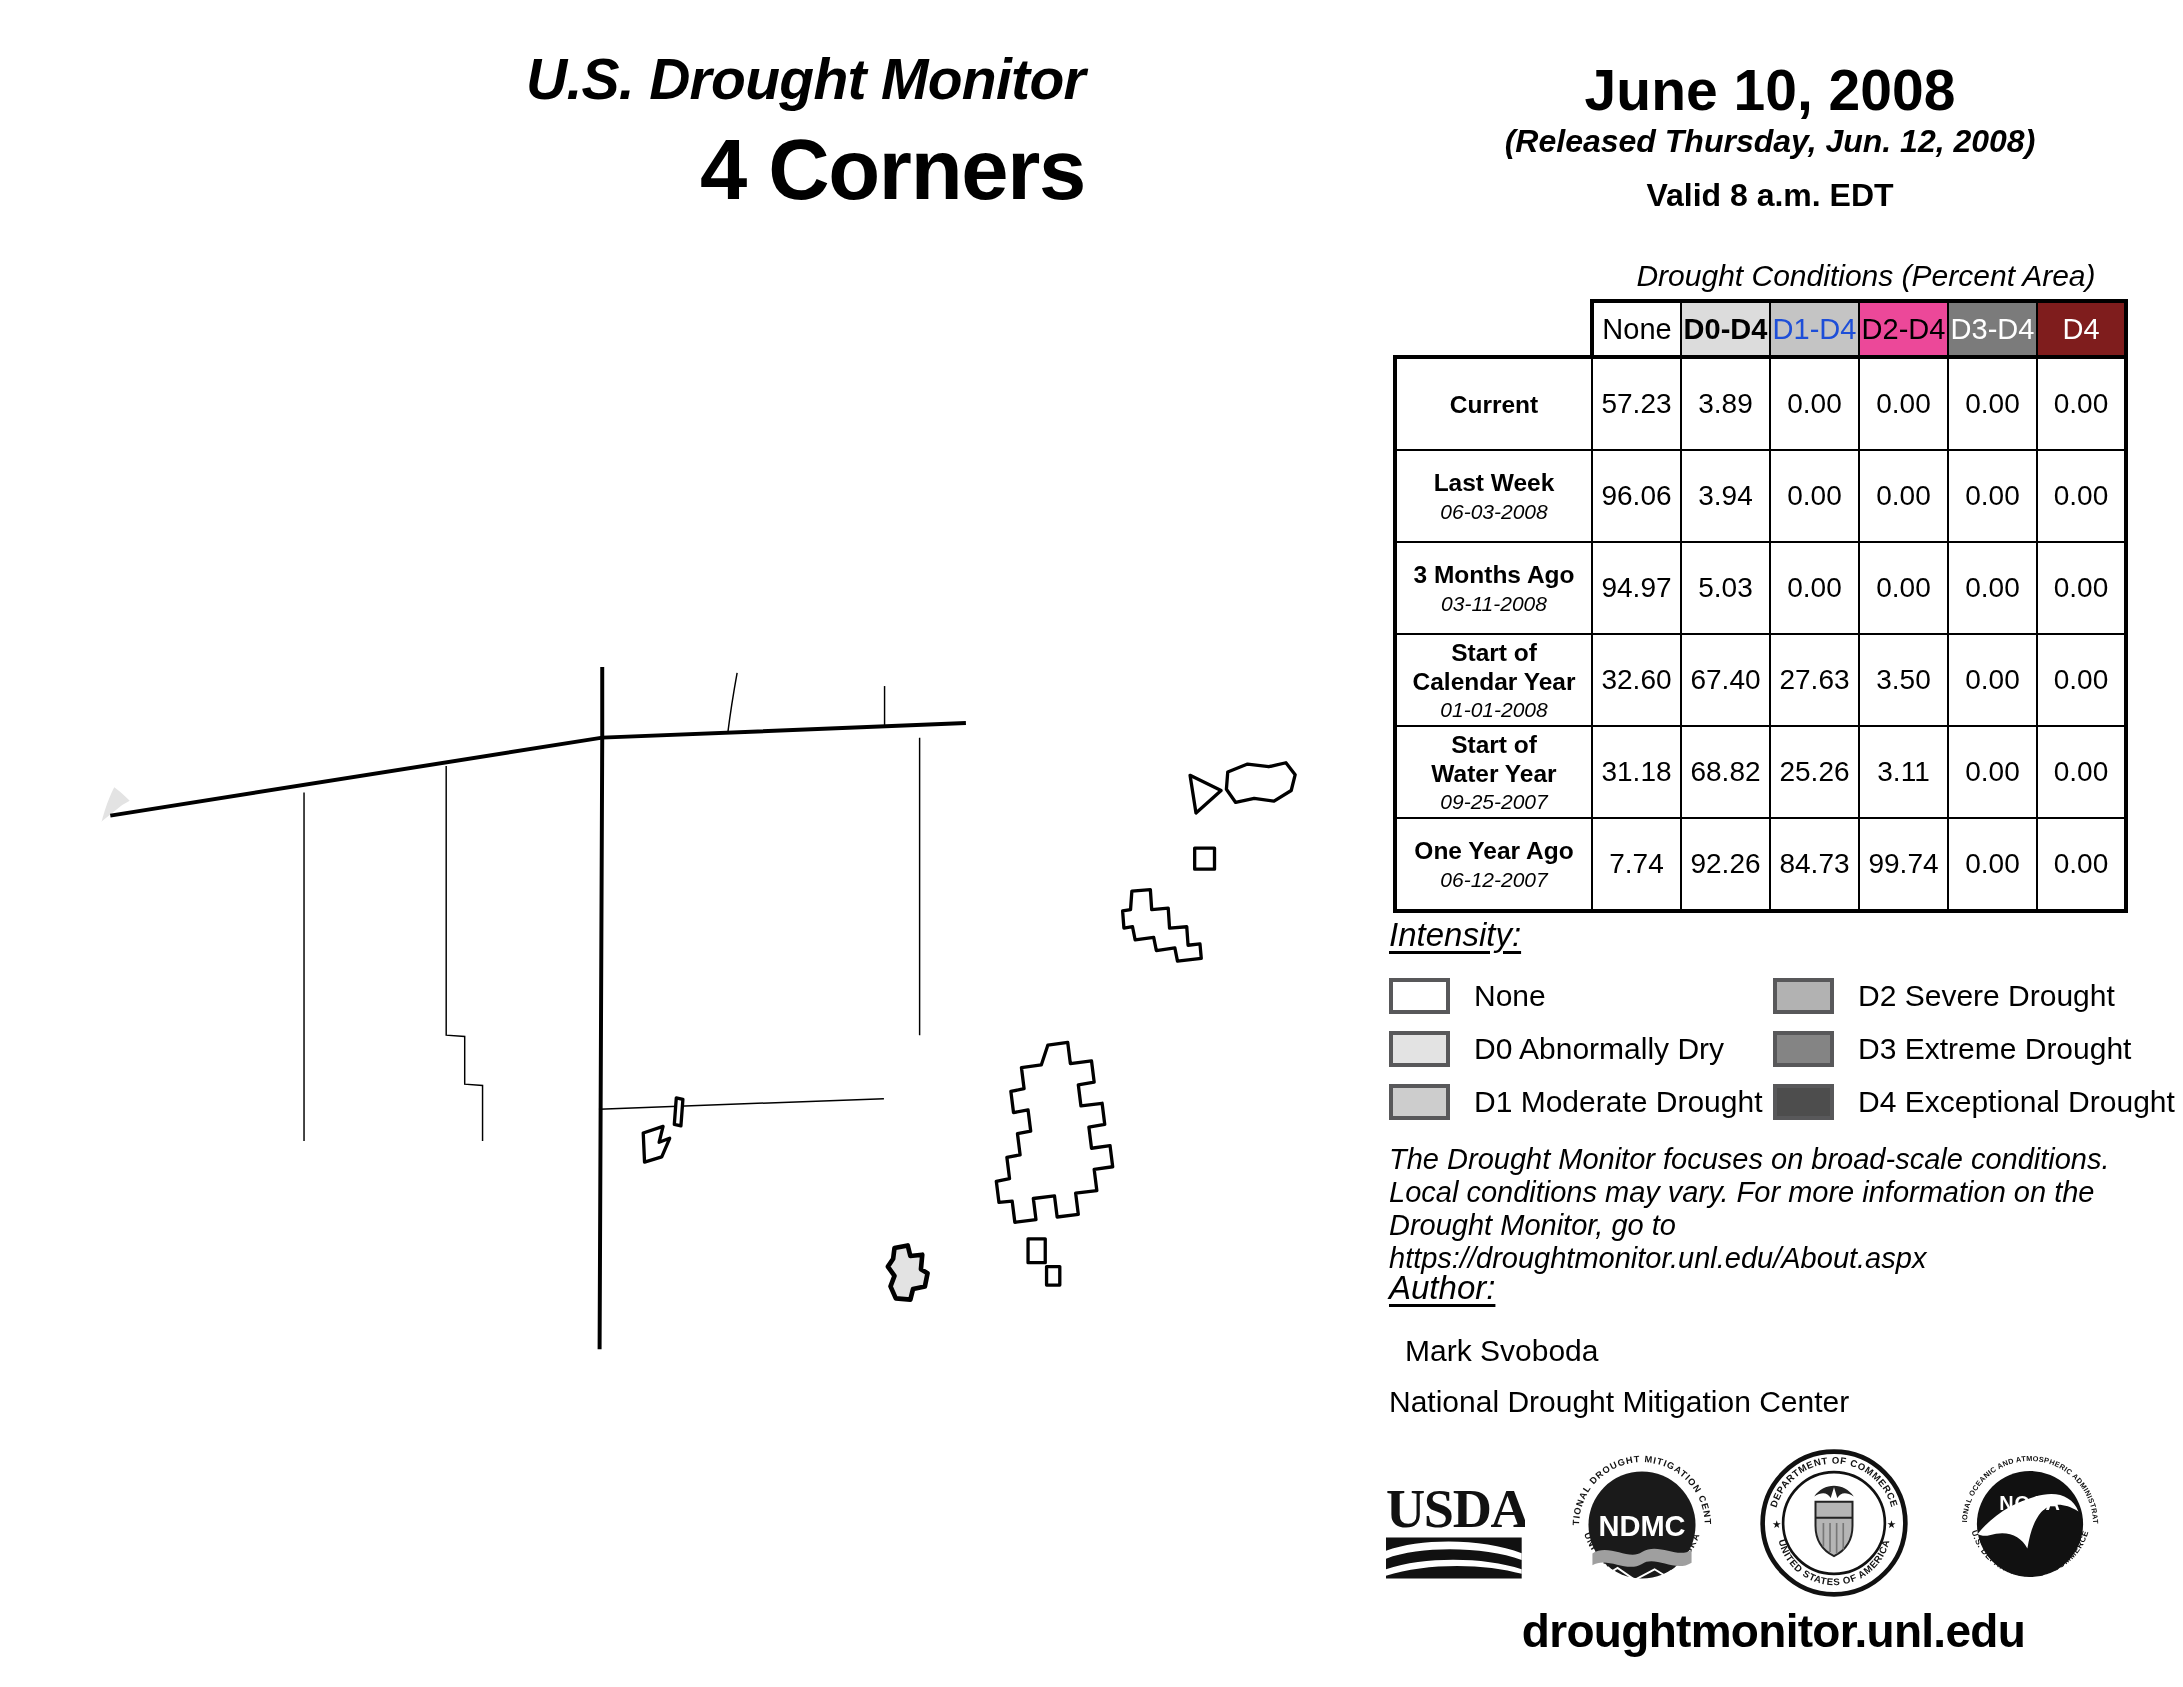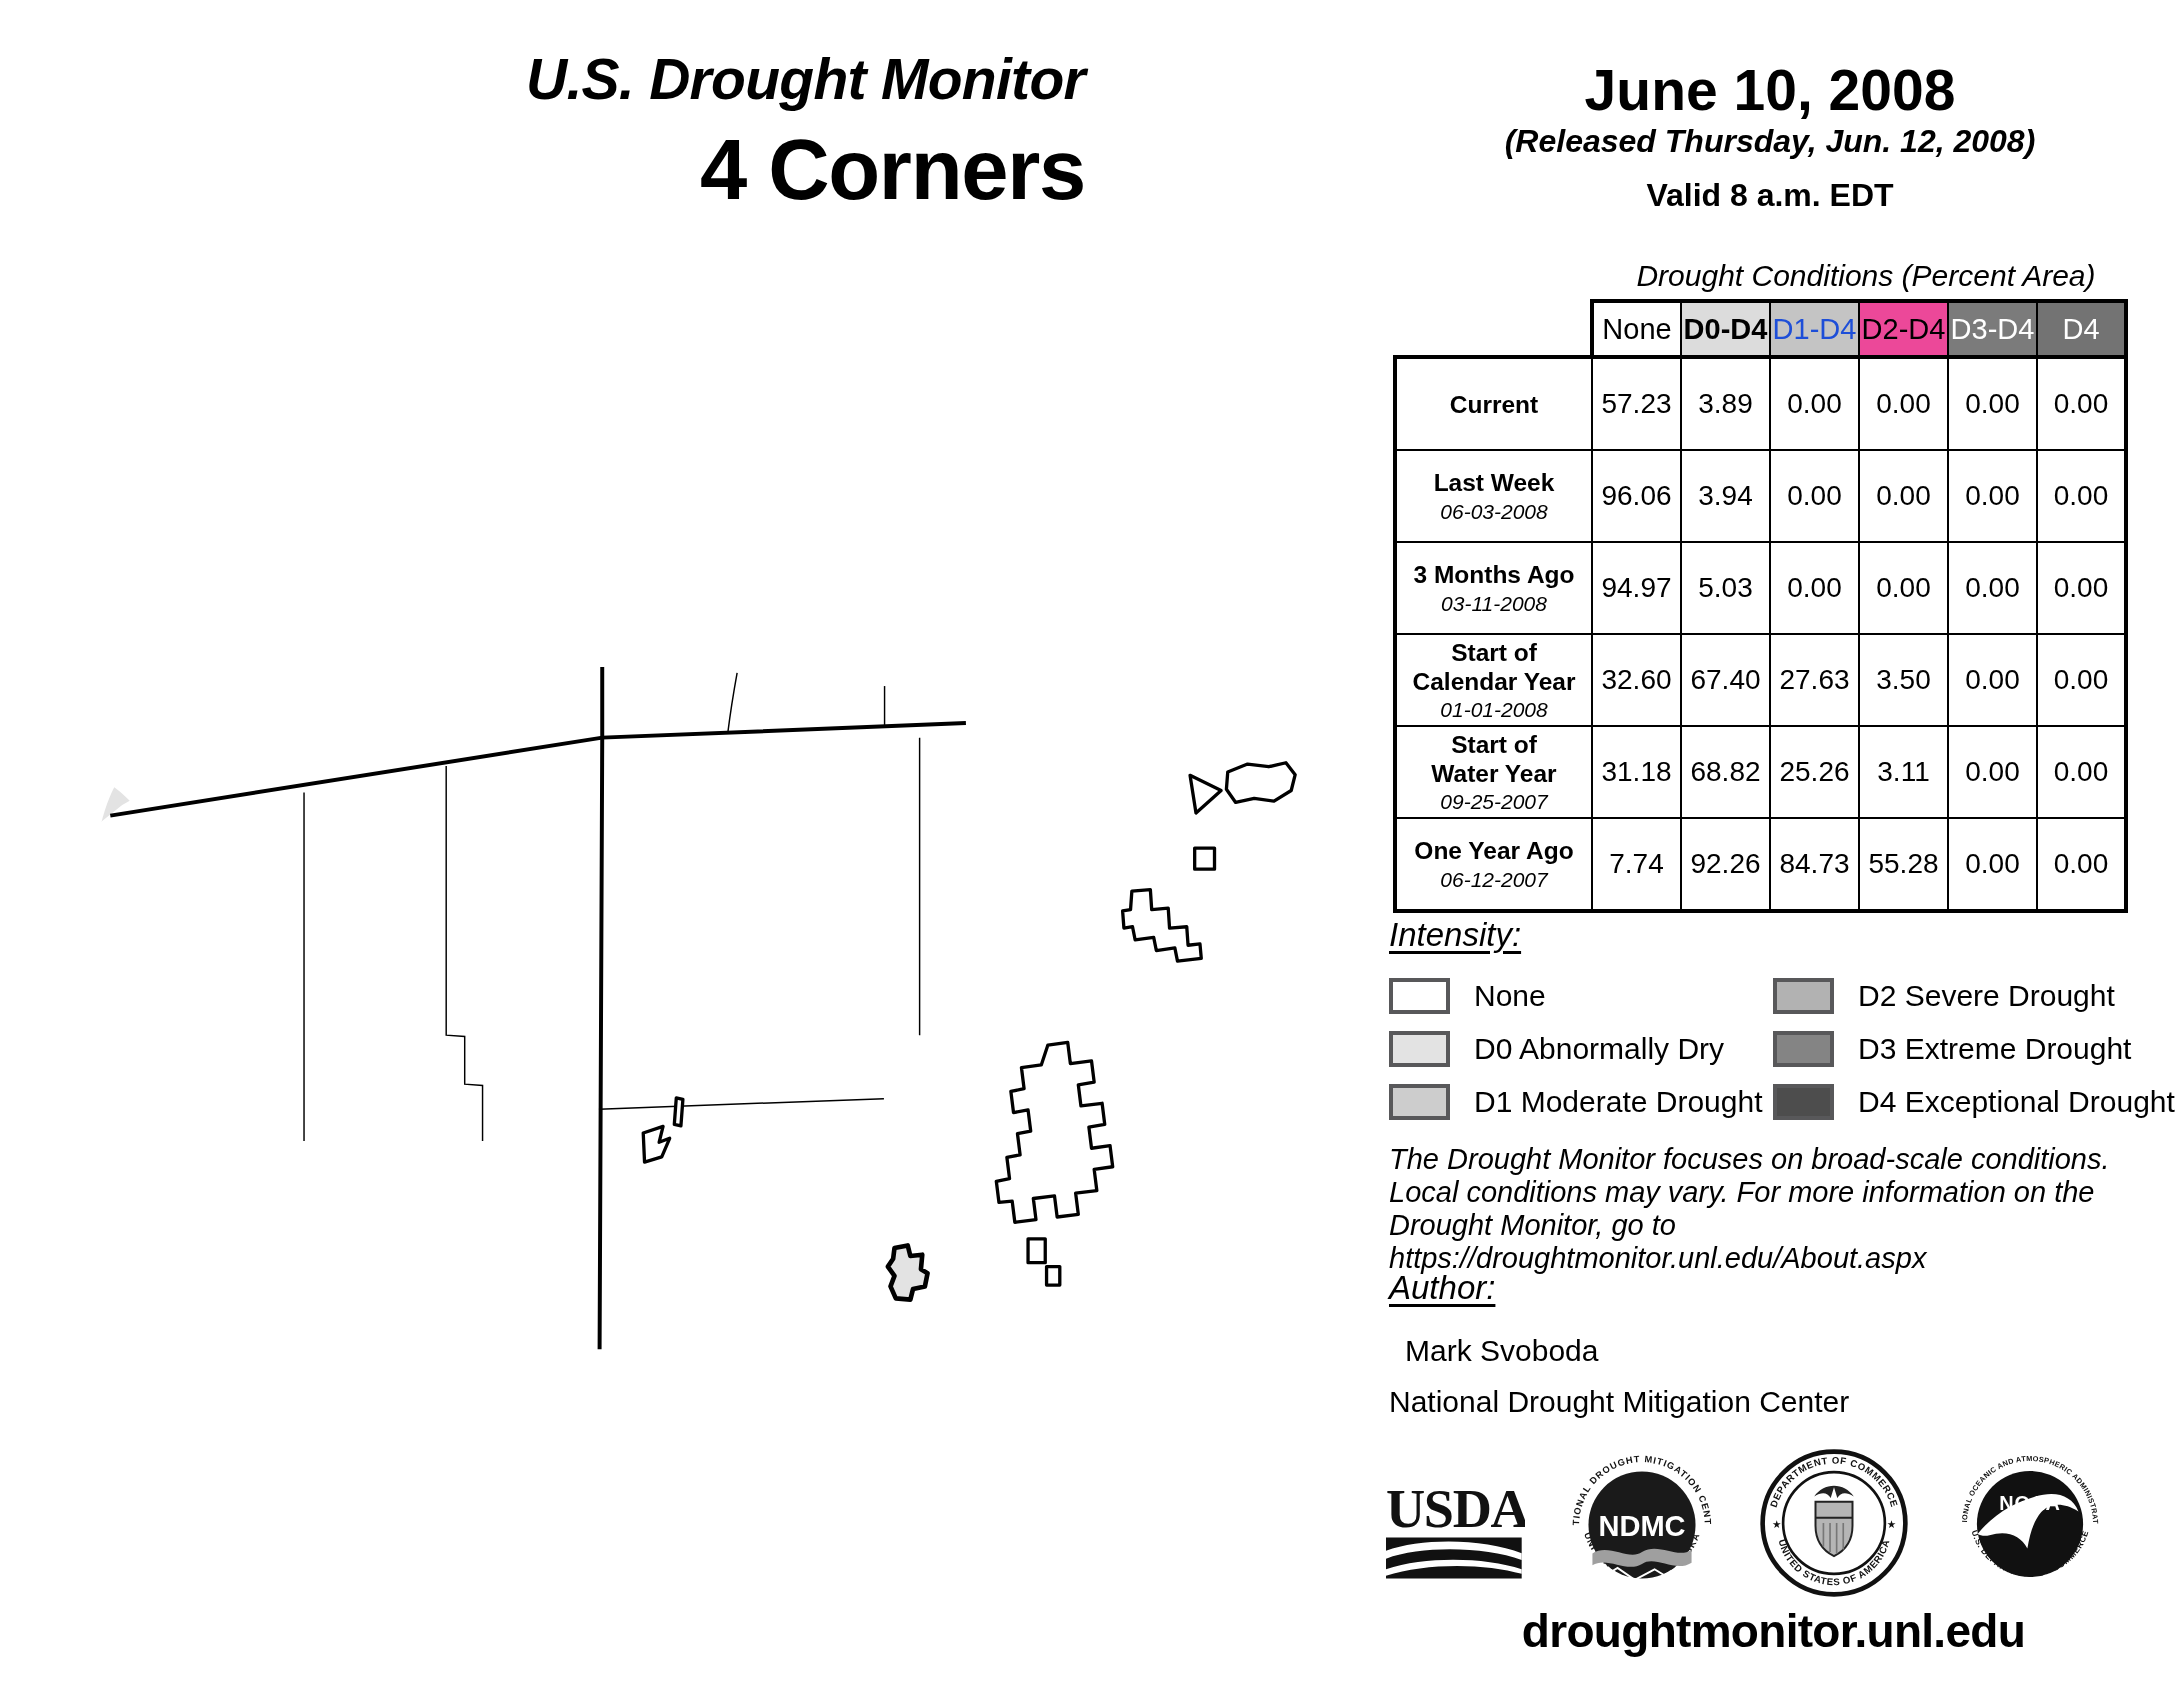--- a/index.html
+++ b/index.html
@@ -125,21 +125,21 @@
       <col style="width:89px">
   </colgroup>
   <thead>
     <tr id="dm-head-row">
       <th class="corner"></th>
     <th class="colhead first" style="background: rgb(255, 255, 255); color: rgb(0, 0, 0);">None</th>
         <th class="colhead" style="background: rgb(220, 220, 220); color: rgb(0, 0, 0); font-weight: bold;">D0-D4</th>
         <th class="colhead" style="background: rgb(196, 196, 196); color: #1d4ed8;">D1-D4</th>
         <th class="colhead" style="background: #ec4899; color: rgb(0, 0, 0);">D2-D4</th>
         <th class="colhead" style="background: rgb(123, 123, 123); color: rgb(255, 255, 255);">D3-D4</th>
-        <th class="colhead last" style="background: #737373; color: rgb(255, 255, 255);">D4</th>
+        <th class="colhead last" style="background: #7f1d1d; color: rgb(255, 255, 255);">D4</th>
       </tr>
   </thead>
   <tbody id="dm-body">
       <tr class="first">
         <td class="rowlabel">
           <div class="row-label">Current</div>
         </td>
         <td class="val">57.23</td>
         <td class="val">3.89</td>
         <td class="val">0.00</td>
@@ -198,21 +198,21 @@
         <td class="val last">0.00</td>
       </tr>
       <tr class=" last">
         <td class="rowlabel">
           <div class="row-label">One Year Ago</div>
           <div class="row-date">06-12-2007</div>
         </td>
         <td class="val">7.74</td>
         <td class="val">92.26</td>
         <td class="val">84.73</td>
-        <td class="val">55.28</td>
+        <td class="val">99.74</td>
         <td class="val">0.00</td>
         <td class="val last">0.00</td>
       </tr>
     </tbody>
 </table>
 
 <div class="legend">
   <div class="legend-title">Intensity:</div>
   <div class="legend-cols">
     <div class="legend-col left" id="legend-col-left">

